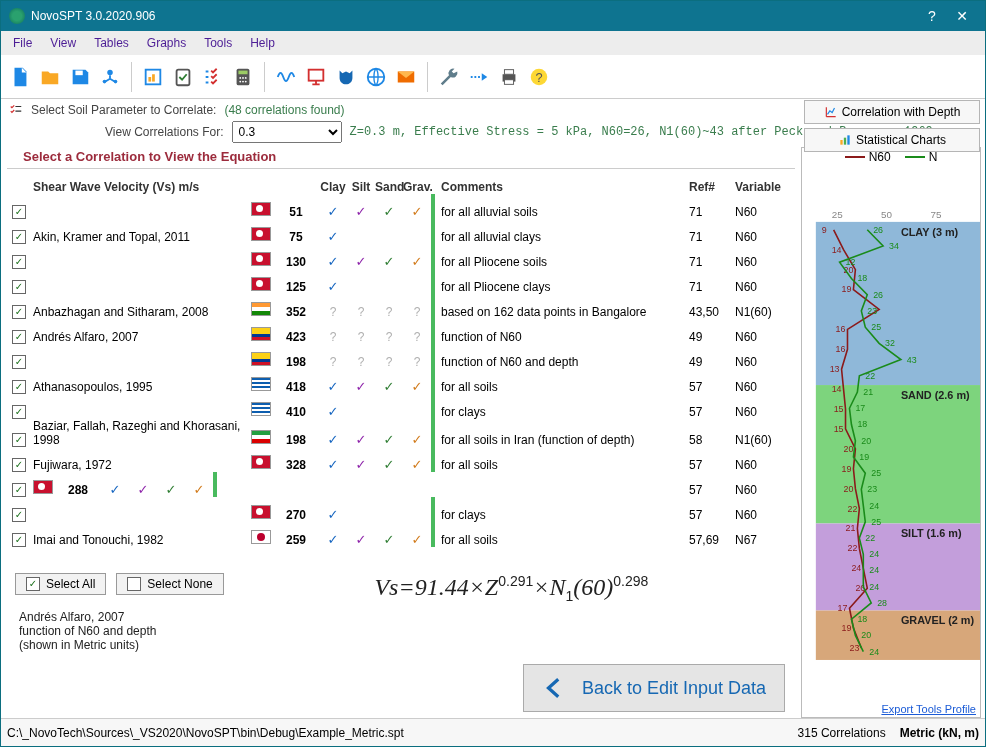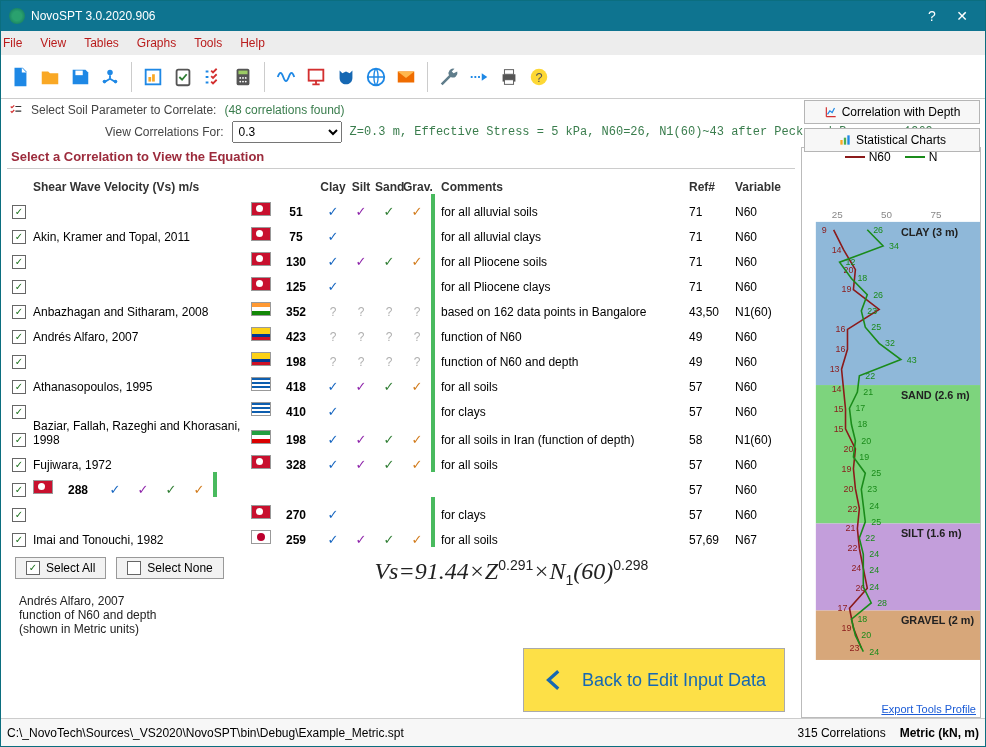--- a/index.html
+++ b/index.html
@@ -1,36 +1,36 @@
 <!DOCTYPE html>
 <html><head>
 <meta charset="utf-8">
 <style>
 * { margin:0; padding:0; box-sizing:border-box; font-family:"Segoe UI",Tahoma,sans-serif; }
 body { background:#f0f0f0; }
 .window { width:986px; height:747px; background:#fff; display:flex; flex-direction:column; border:1px solid #0b6e7f; }
 .titlebar { height:30px; background:#0e7490; color:#fff; display:flex; align-items:center; padding:4px 8px; font-size:12px; }
 .titlebar .spacer { flex:1; }
 .titlebar .tbtn { width:30px; text-align:center; color:#fff; font-size:14px; cursor:pointer; }
-.menubar { height:24px; background:#ededed; display:flex; align-items:center; padding:0 2px; font-size:12px; gap:18px; color:#b91c1c; }
+.menubar { height:24px; background:#ededed; display:flex; align-items:center; padding:0 12px; font-size:12px; gap:18px; color:#4c1d95; }
 .menubar span { cursor:pointer; }
 .toolbar { height:44px; background:#fff; display:flex; align-items:center; padding:0 8px; gap:8px; border-bottom:1px solid #ccc; }
 .tb-icon { width:22px; height:22px; display:inline-flex; align-items:center; justify-content:center; cursor:pointer; }
 .tb-icon svg { width:22px; height:22px; }
 .tb-sep { width:1px; height:30px; background:#ccc; margin:0 2px; }
 .filterbar { padding:4px 8px; display:flex; align-items:center; gap:8px; font-size:12px; }
 .filterbar select { font-size:12px; padding:2px; }
 .filterbar .lbl { color:#444; }
 .correlfound { color:#3a7d4d; font-size:12px; }
 .zinfo { font-family:"Courier New",monospace; color:#3a7d4d; font-size:12px; }
 .rightpanel { position:absolute; right:6px; top:100px; width:176px; }
 .rbutton { height:24px; border:1px solid #b5b5b5; background:#f7f7f7; display:flex; align-items:center; padding:0 4px; margin-bottom:4px; cursor:pointer; font-size:12px; gap:4px; justify-content:center;}
 .mainflex { flex:1; display:flex; overflow:hidden; position:relative; }
 .leftarea { flex:1; display:flex; flex-direction:column; overflow:hidden; padding:0 6px; }
-.heading { color:#9c2b3c; font-size:13px; font-weight:bold; padding:2px 0 4px 4px; }
+.heading { color:#9c2b3c; font-size:13px; font-weight:bold; padding:2px 0 4px 4px;margin-left:12px; }
 .grid { flex:1; overflow:auto; border-top:1px solid #ccc; font-size:12px; position:relative; }
 .row { display:flex; align-items:flex-end; min-height:25px; border-bottom:0; }
 .row.header { font-weight:bold; color:#333; background:#fff; position:sticky; top:0; }
 .row.header .c-val::after{content:"";}
 .c-chk{width:24px;text-align:center;}
 .c-auth{width:218px;padding-left:2px;}
 .c-flag{width:24px;text-align:center;}
 .c-val{width:46px;text-align:center;font-weight:bold;}
 .c-soil{width:28px;text-align:center;}
 .c-bar{width:4px;background:#49ba5e;align-self:stretch;}
@@ -61,21 +61,21 @@
 .eqtext sup{font-size:14px;font-style:normal;}
 .eqtext sub{font-size:14px;font-style:normal;}
 .desc{ font-size:12px; color:#222; padding:0 0 6px 12px; }
 .rightchart{ width:180px; border:1px solid #bbb; margin:0 4px 0 0; display:flex; flex-direction:column; background:#fff;}
 .legendrow{ display:flex; align-items:center; justify-content:center; gap:14px; font-size:12px; padding:2px 0;}
 .legitem{display:flex;align-items:center;gap:4px;}
 .legline{width:20px;height:2px;}
 .chartsvg{ flex:1; }
 .exportlink{ color:#1b5bd6; font-size:11px; text-align:right; padding:2px 4px; text-decoration:underline; cursor:pointer;}
 .backrow{ display:flex; justify-content:flex-end; padding:6px 10px; }
-.backbtn{ border:1px solid #aaa; background:#fde047; padding:18px 18px; display:flex; align-items:center; gap:14px; cursor:pointer;}
+.backbtn{ border:1px solid #aaa; background:#e5e5e5; padding:10px 18px; display:flex; align-items:center; gap:14px; cursor:pointer;}
 .backbtn span{ color:#1668b3; font-size:18px; }
 .statusbar{ height:28px; border-top:1px solid #ccc; background:#f7f7f7; display:flex; align-items:center; font-size:12px; padding:0 6px; color:#000000;}
 .statusbar .spacer{flex:1;}
 .appicon{ width:16px;height:16px;border-radius:50%;background:radial-gradient(circle,#2aa16e 40%,#0b6e5a 100%);margin-right:6px;}
 .sm-icon{ width:14px;height:14px; }
 </style>
 </head>
 <body>
 
 <div class="window">

